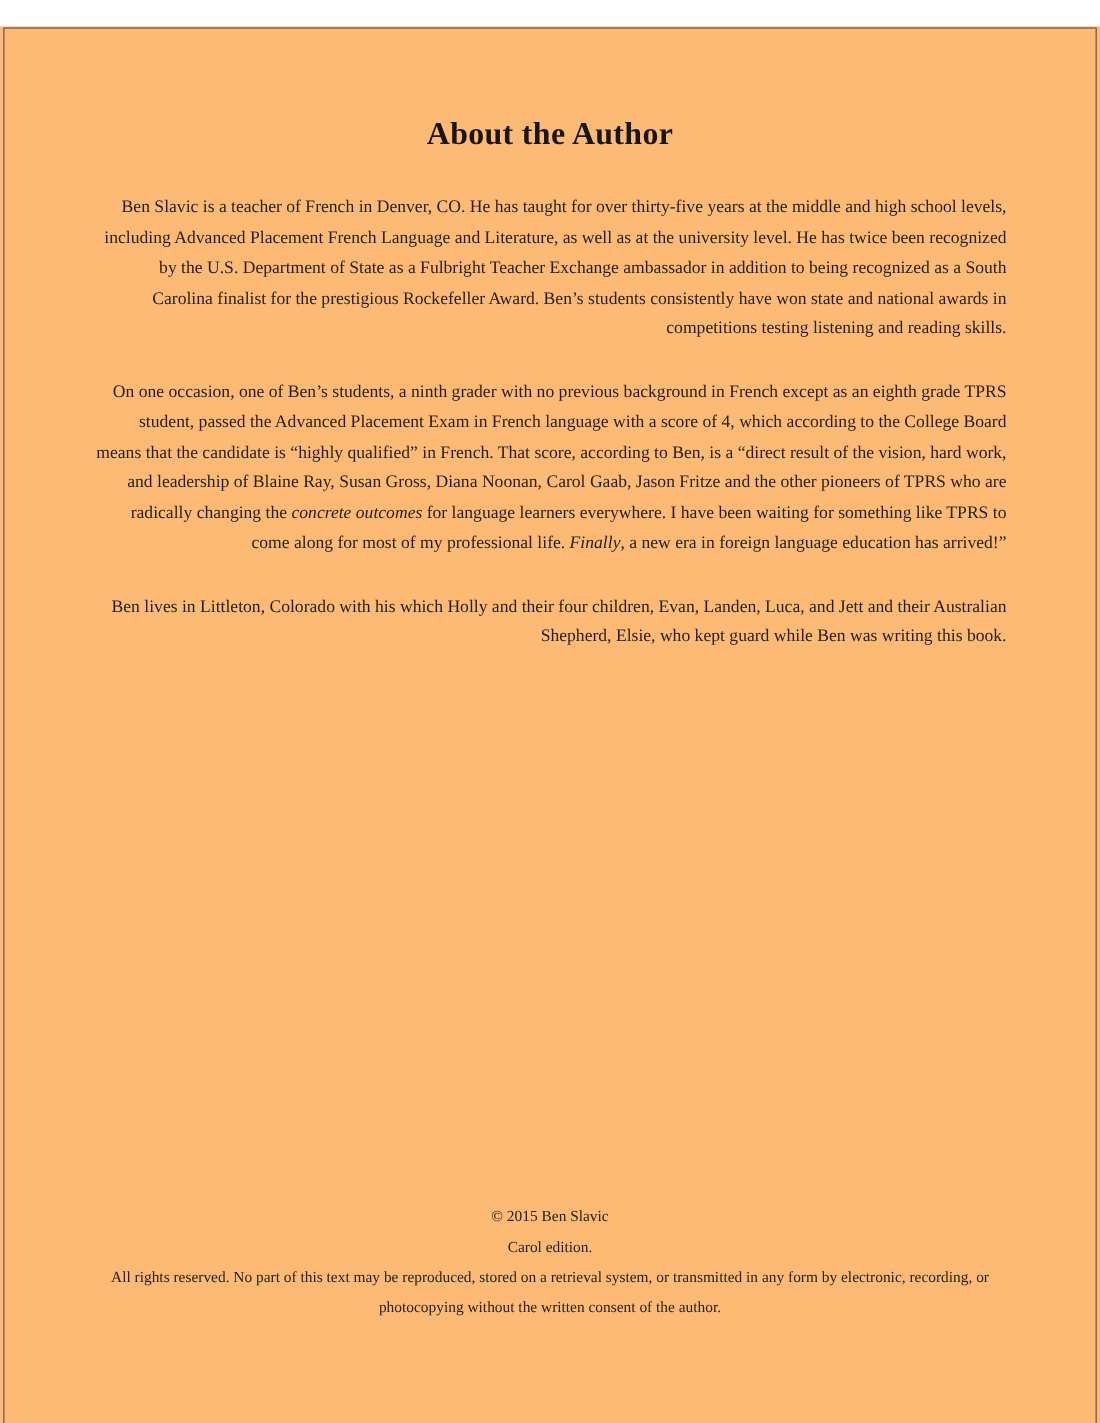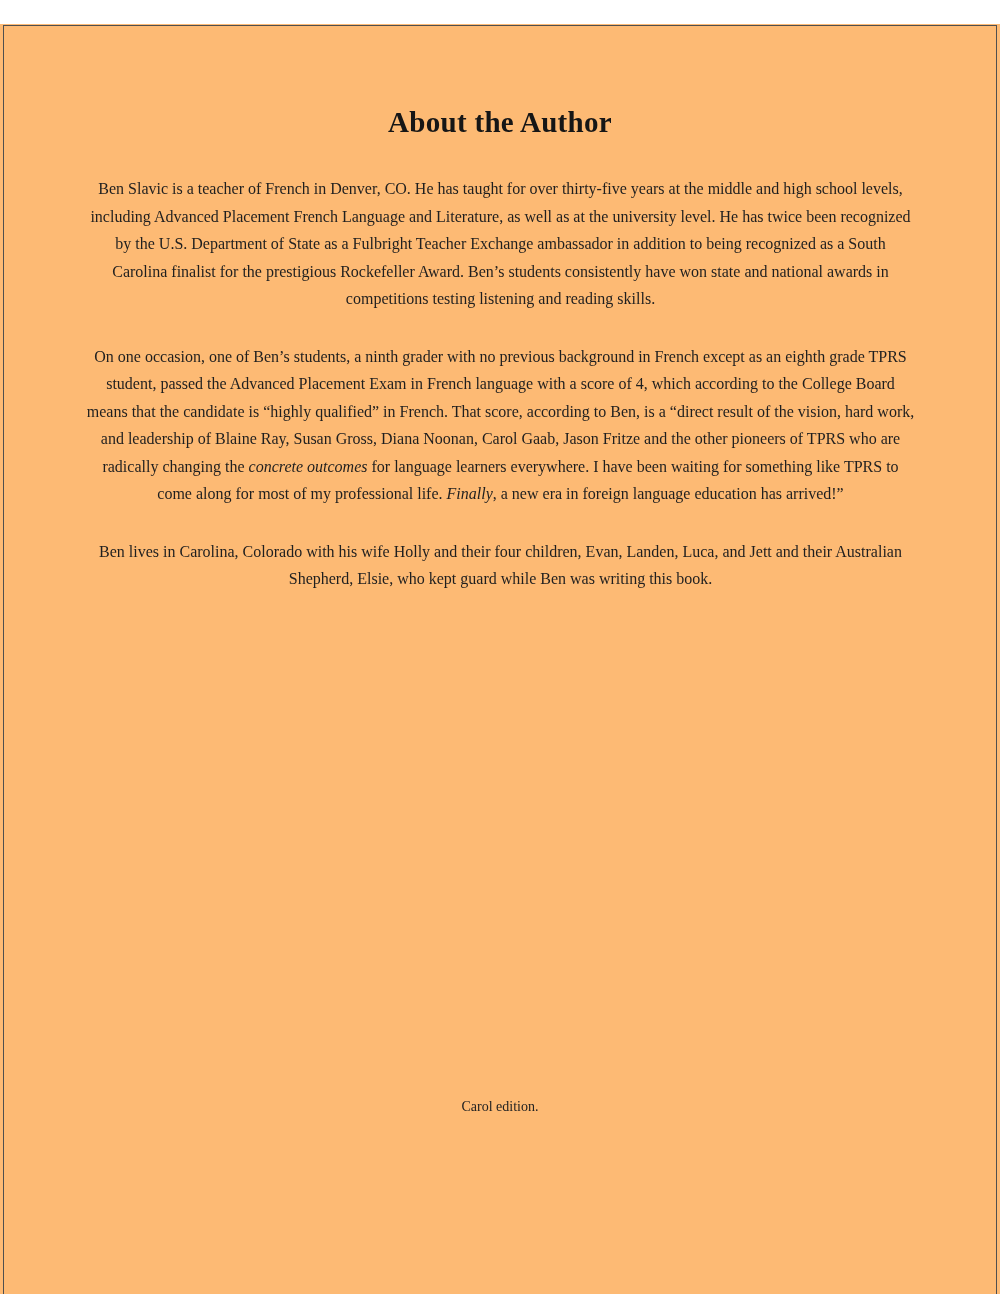--- a/index.html
+++ b/index.html
@@ -33,21 +33,21 @@
     font-weight: bold;
     line-height: 1;
     letter-spacing: 0.3px;
     color: #161616;
   }
   .body-text {
     margin-top: 38px;
     padding: 0 85px 0 86px;
     font-size: 16px;
     line-height: 27.5px;
-    text-align: center;
+    text-align: right;
   }
   .body-text p {
     margin: 0 0 30px 0;
   }
   .colophon {
     position: absolute;
     top: 1069px;
     left: 0;
     right: 0;
     text-align: center;
@@ -66,19 +66,21 @@
 <div class="page">
   <div class="page-frame"></div>
 
   <h1 class="title">About the Author</h1>
 
   <div class="body-text">
     <p>Ben Slavic is a teacher of French in Denver, CO. He has taught for over thirty-five years at the middle and high school levels, including Advanced Placement French Language and Literature, as well as at the university level. He has twice been recognized by the U.S. Department of State as a Fulbright Teacher Exchange ambassador in addition to being recognized as a South Carolina finalist for the prestigious Rockefeller Award. Ben’s students consistently have won state and national awards in competitions testing listening and reading skills.</p>
 
     <p><span>On one occasion, one of Ben’s students, a ninth grader with no previous background in French except as an eighth grade TPRS student, passed the Advanced Placement Exam in French language with a score of 4, which according to the College Board means that the candidate is “highly qualified” in French. That score, according to Ben, is a “direct result of the vision, hard work, and leadership of Blaine Ray, Susan Gross, Diana Noonan, Carol Gaab, Jason Fritze and the other pioneers of TPRS who are radically changing the </span><i>concrete outcomes</i><span> for language learners everywhere. I have been waiting for something like TPRS to come along for most of my professional life. </span><i>Finally</i><span>, a new era in foreign language education has arrived!”</span></p>
 
-    <p>Ben lives in Carolina, Colorado with his wife Holly and their four children, Evan, Landen, Luca, and Jett and their Australian Shepherd, Elsie, who kept guard while Ben was writing this book.</p>
+    <p>Ben lives in Littleton, Colorado with his which Holly and their four children, Evan, Landen, Luca, and Jett and their Australian Shepherd, Elsie, who kept guard while Ben was writing this book.</p>
   </div>
 
   <div class="colophon">
+    <div>© 2015 Ben Slavic</div>
     <div>Carol edition.</div>
+    <div class="rights">All rights reserved. No part of this text may be reproduced, stored on a retrieval system, or transmitted in any form by electronic, recording, or photocopying without the written consent of the author.</div>
   </div>
 </div>
 
 </body></html>

